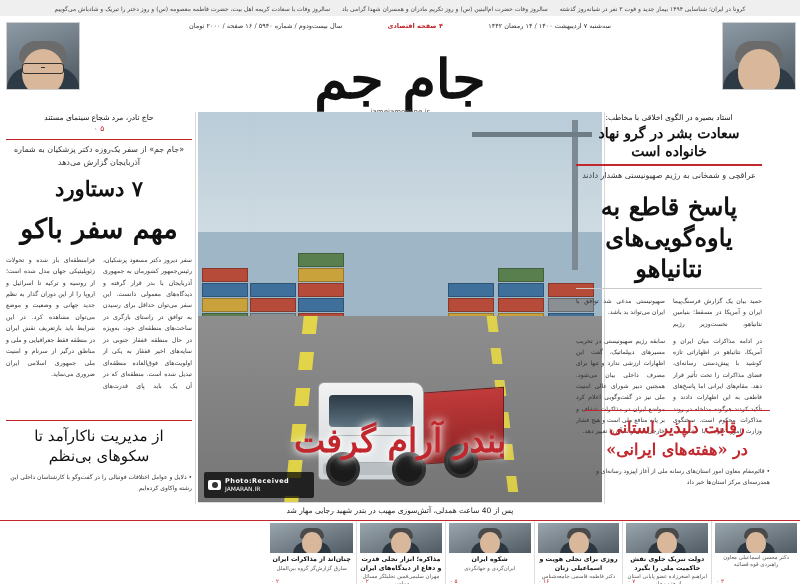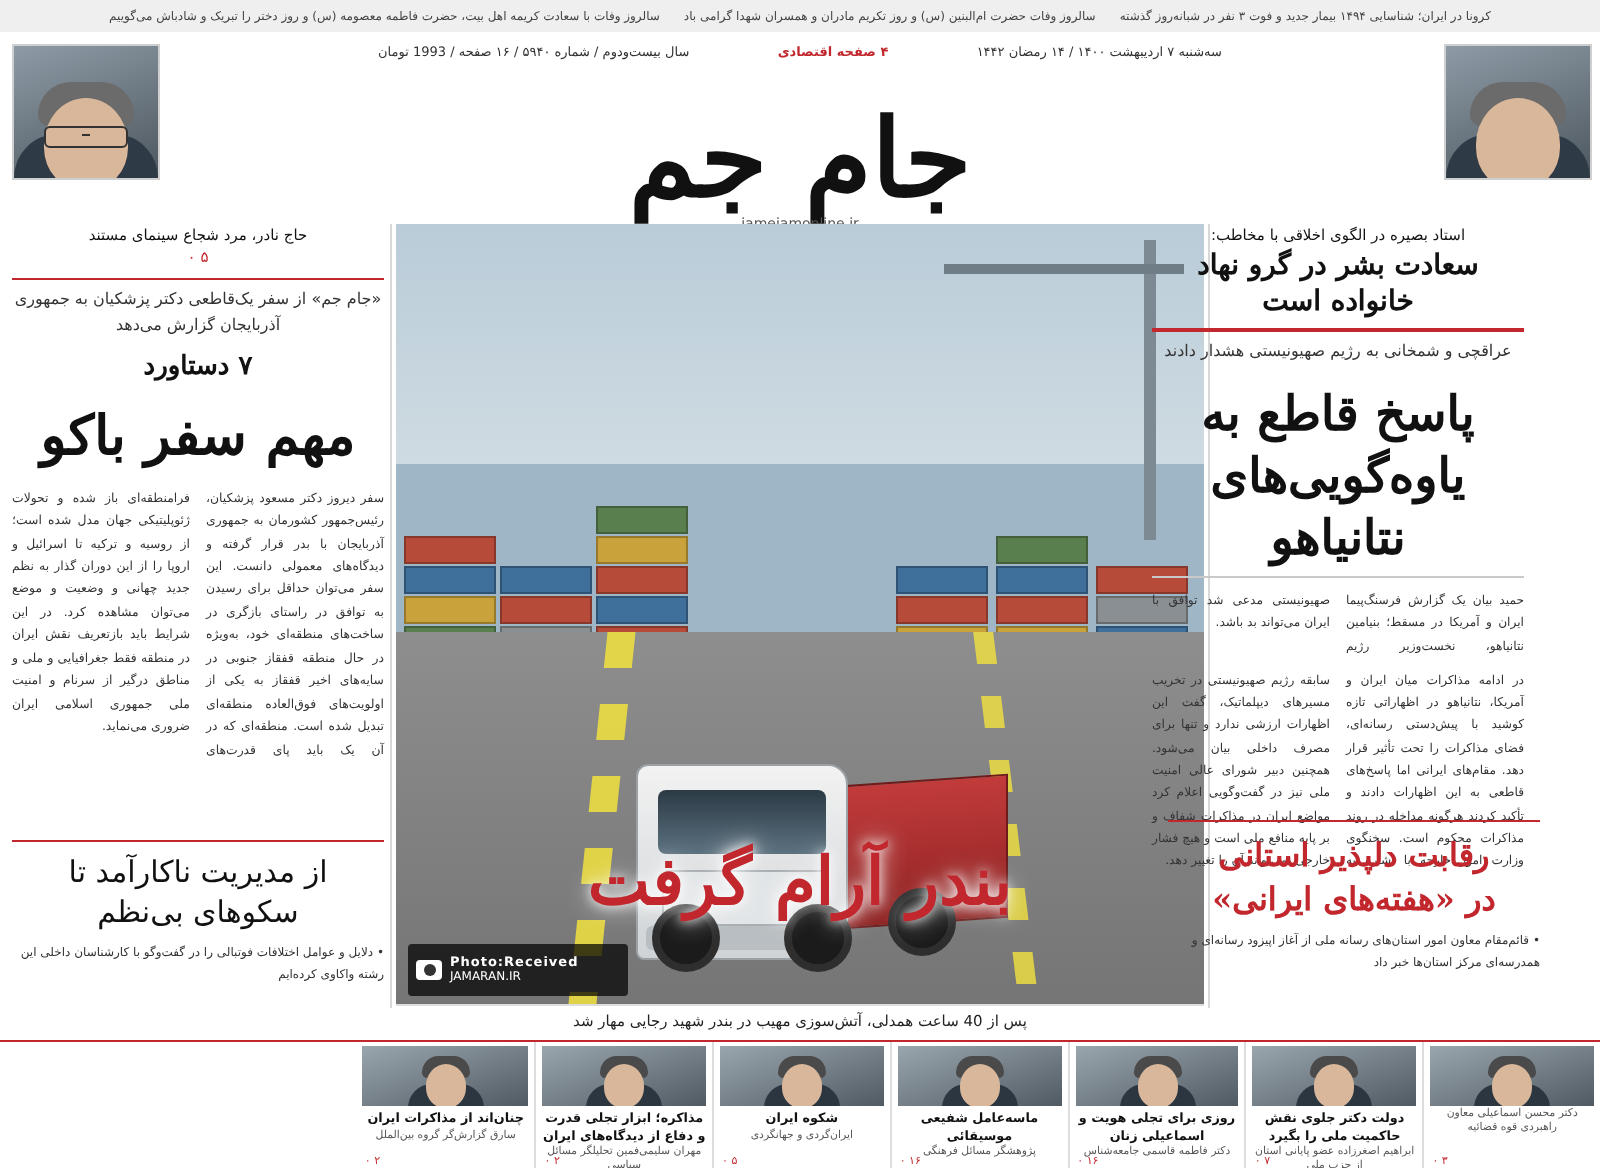--- a/index.html
+++ b/index.html
@@ -92,21 +92,21 @@
     direction:rtl;text-align:right;
   }
   .kicker{
     direction:rtl;text-align:center;font-size:8px;color:#333;line-height:1.6;
   }
   .h-big{
     font-family:"DejaVu Serif","Liberation Serif",serif;
     direction:rtl;text-align:center;font-weight:bold;color:#111;
     line-height:1.25;
   }
-  .h-left1{font-size:13px;margin-top:6px;text-align:center;}
+  .h-left1{font-size:21px;margin-top:6px;text-align:center;}
   .h-left2{font-size:27px;margin-top:10px;letter-spacing:-1px;}
   .body-text{
     direction:rtl;text-align:justify;font-size:6.2px;color:#333;line-height:1.85;
     column-count:2;column-gap:8px;margin-top:8px;
   }
   .teaser-box{
     position:absolute;left:6px;top:420px;width:186px;height:82px;
     border-top:1.5px solid #c1272d;padding-top:6px;direction:rtl;
   }
   .teaser-h{
@@ -289,35 +289,35 @@
       <div class="torso"></div>
       <div class="hair"></div>
       <div class="face"></div>
       <div class="glasses"></div>
     </div>
 
     <div class="logo-area">
       <div class="logo-meta">
         <div class="m">سه‌شنبه ۷ اردیبهشت ۱۴۰۰ / ۱۴ رمضان ۱۴۴۲</div>
         <div class="m logo-red">۴ صفحه اقتصادی</div>
-        <div class="m">سال بیست‌ودوم / شماره ۵۹۴۰ / ۱۶ صفحه / 1993 تومان</div>
+        <div class="m">سال بیست‌ودوم / شماره ۵۹۴۰ / ۱۶ صفحه / ۲۰۰۰ تومان</div>
       </div>
       <div class="logo-word">جام جم</div>
       <div class="logo-sub">jamejamonline.ir</div>
     </div>
   </div>
 
   <div class="vsep" style="left:195px;"></div>
   <div class="vsep" style="left:604px;"></div>
 
   <div class="col-left">
     <div class="cap">حاج نادر، مرد شجاع سینمای مستند</div>
     <div class="cap red">۵ ۰</div>
     <div class="rule red"></div>
-    <div class="kicker">«جام جم» از سفر یک‌قاطعی دکتر پزشکیان به جمهوری آذربایجان گزارش می‌دهد</div>
+    <div class="kicker">«جام جم» از سفر یک‌روزه دکتر پزشکیان به شماره آذربایجان گزارش می‌دهد</div>
     <div class="h-big h-left1">۷ دستاورد</div>
     <div class="h-big h-left2">مهم سفر باکو</div>
     <div class="body-text">سفر دیروز دکتر مسعود پزشکیان، رئیس‌جمهور کشورمان به جمهوری آذربایجان با بدر قرار گرفته و دیدگاه‌های معمولی دانست. این سفر می‌توان حداقل برای رسیدن به توافق در راستای بازگری در ساخت‌های منطقه‌ای خود، به‌ویژه در حال منطقه قفقاز جنوبی در سایه‌های اخیر قفقاز به یکی از اولویت‌های فوق‌العاده منطقه‌ای تبدیل شده است. منطقه‌ای که در آن یک باید پای قدرت‌های فرامنطقه‌ای باز شده و تحولات ژئوپلیتیکی جهان مدل شده است؛ از روسیه و ترکیه تا اسرائیل و اروپا را از این دوران گذار به نظم جدید چهانی و وضعیت و موضع می‌توان مشاهده کرد. در این شرایط باید بازتعریف نقش ایران در منطقه فقط جغرافیایی و ملی و مناطق درگیر از سرنام و امنیت ملی جمهوری اسلامی ایران ضروری می‌نماید.</div>
   </div>
 
   <div class="teaser-box">
     <div class="teaser-h">از مدیریت ناکارآمد تا سکوهای بی‌نظم</div>
     <div class="teaser-b">• دلایل و عوامل اختلافات فوتبالی را در گفت‌وگو با کارشناسان داخلی این رشته واکاوی کرده‌ایم</div>
   </div>
 
@@ -419,21 +419,21 @@
       <div class="bsub">دکتر محسن اسماعیلی
 معاون راهبردی قوه قضائیه</div>
       <div class="bnum">۳ ۰</div>
     </div>
     <div class="bcell">
       <div class="bthumb">
           <div class="t"></div>
           <div class="h"></div>
           <div class="f"></div>
         </div>
-      <div class="btitle">دولت دکتر جلوی نقش حاکمیت ملی را بگیرد</div>
+      <div class="btitle">دولت تبریک جلوی نقش حاکمیت ملی را بگیرد</div>
       <div class="bsub">ابراهیم اصغرزاده
 عضو پایانی استان از حزب ملی</div>
       <div class="bnum">۷ ۰</div>
     </div>
     <div class="bcell">
       <div class="bthumb">
           <div class="t"></div>
           <div class="h"></div>
           <div class="f"></div>
         </div>
@@ -441,30 +441,20 @@
       <div class="bsub">دکتر فاطمه قاسمی
 جامعه‌شناس</div>
       <div class="bnum">۱۶ ۰</div>
     </div>
     <div class="bcell">
       <div class="bthumb">
           <div class="t"></div>
           <div class="h"></div>
           <div class="f"></div>
         </div>
-      <div class="btitle">ماسه‌عامل شفیعی موسیقائی</div>
-      <div class="bsub">پژوهشگر مسائل فرهنگی</div>
-      <div class="bnum">۱۶ ۰</div>
-    </div>
-    <div class="bcell">
-      <div class="bthumb">
-          <div class="t"></div>
-          <div class="h"></div>
-          <div class="f"></div>
-        </div>
       <div class="btitle">شکوه ایران</div>
       <div class="bsub">ایران‌گردی و جهانگردی</div>
       <div class="bnum">۵ ۰</div>
     </div>
     <div class="bcell">
       <div class="bthumb">
           <div class="t"></div>
           <div class="h"></div>
           <div class="f"></div>
         </div>

